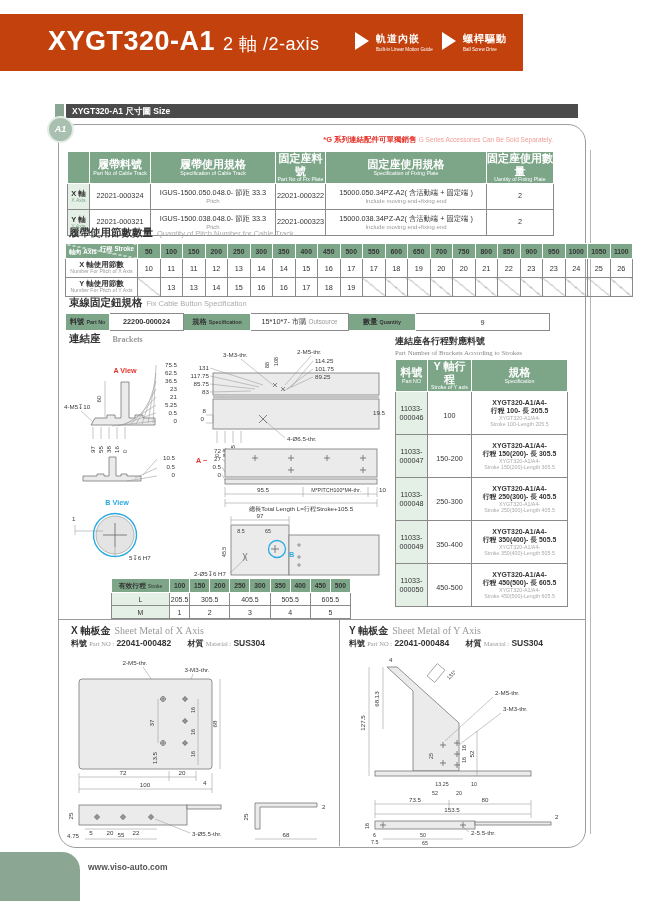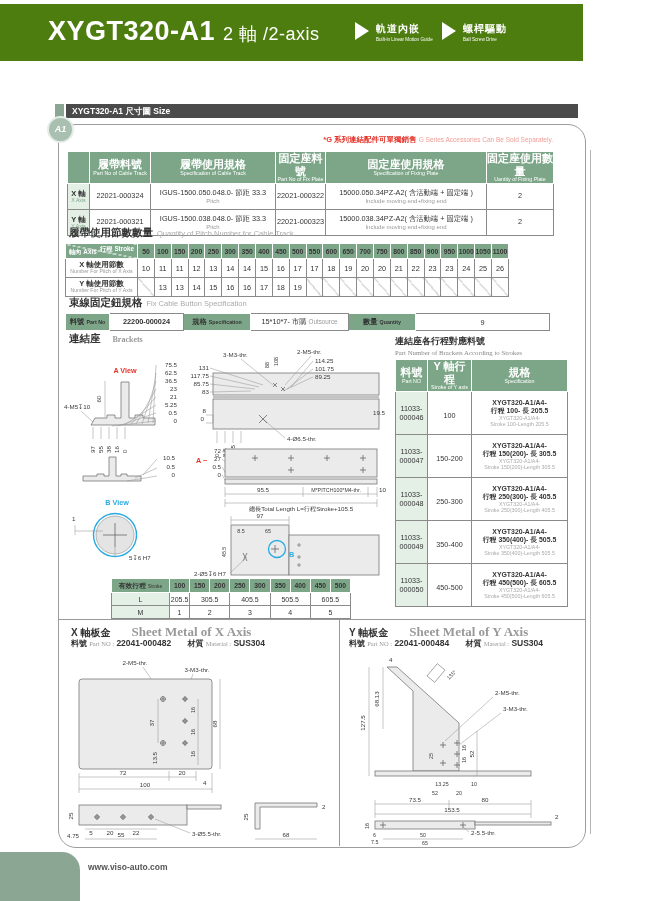--- a/index.html
+++ b/index.html
@@ -1,20 +1,20 @@
 <!DOCTYPE html>
 <html><head>
 <meta charset="utf-8">
 <style>
   html,body{margin:0;padding:0;background:#fff;}
   body{font-family:"Liberation Sans",sans-serif;-webkit-font-smoothing:antialiased;}
   #page{position:relative;width:650px;height:901px;background:#fff;overflow:hidden;}
 
   
-  .hdr{position:absolute;left:0;top:4px;width:583px;height:57px;background:#4d7c0f;}
+  .hdr{position:absolute;left:0;top:14px;width:523px;height:57px;background:#c2410c;}
   .hdr-title{position:absolute;left:48px;top:12px;color:#fff;font-size:27px;font-weight:bold;letter-spacing:.5px;}
   .hdr-sub{font-size:18px;font-weight:normal;margin-left:8px;}
   .feat{position:absolute;top:14px;color:#fff;}
   .feat .zh{font-size:10px;font-weight:bold;letter-spacing:1px;}
   .feat .en{font-size:4.6px;display:block;margin-top:1px;}
   .tri{position:absolute;top:18px;width:0;height:0;border-top:9px solid transparent;border-bottom:9px solid transparent;border-left:14px solid #fff;}
 
   
   .secbar{position:absolute;left:66px;top:104px;width:506px;height:14px;background:#4b4b4b;color:#fff;font-size:8.5px;font-weight:bold;line-height:14px;padding-left:6px;}
   .secsq{position:absolute;left:55px;top:104px;width:9px;height:14px;background:#8ba794;}
@@ -38,21 +38,21 @@
   .h-en{font-size:5.3px;display:block;line-height:1.1;transform-origin:center;}
   .c-main{font-size:7.3px;color:#333;display:block;line-height:1.2;}
   .c-sub{font-size:6px;color:#999;display:block;line-height:1.1;}
   .axis-zh{font-size:7.5px;font-weight:bold;color:#333;display:block;line-height:1.05;}
   .axis-en{font-size:5.2px;color:#7da689;display:block;line-height:1;}
 
   .tbl1{position:absolute;left:8px;top:26px;width:486px;}
   .tbl1 td{height:25px;}
   .tbl1 tr.hd td{height:23px;}
 
-  .pitch{position:absolute;left:6px;top:118px;width:444px;}
+  .pitch{position:absolute;left:6px;top:118px;width:568px;}
   .pitch td{font-size:7.3px;color:#333;height:18px;}
   .pitch tr.hd td{height:14px;font-size:6.8px;font-weight:bold;}
   .corner{position:relative;background:linear-gradient(to top right,#7da689 48.8%,#fff 48.8%,#fff 51.2%,#7da689 51.2%);border:1px solid #fff;}
   .corner .tr{position:absolute;right:3px;top:1px;color:#fff;font-size:6.3px;font-weight:bold;}
   .corner .bl{position:absolute;left:3px;bottom:1px;color:#fff;font-size:6.3px;font-weight:bold;}
   .diag{background-image:linear-gradient(to top right,transparent 48.6%,#b0b0b0 48.6%,#b0b0b0 51.4%,transparent 51.4%);}
   .rowlab .axis-en{color:#999;}
 
   .tbl3{position:absolute;left:6px;top:188px;width:484px;}
   .tbl3 td{height:16px;font-size:7.3px;color:#333;}
@@ -72,21 +72,21 @@
 
   .stroketbl{position:absolute;left:52px;top:453px;width:240px;}
   .stroketbl td{height:12px;font-size:7px;color:#333;}
   .stroketbl tr.hd td{height:13px;font-weight:bold;font-size:6.8px;}
   .stroketbl .gh .h-en{display:inline;font-size:5px;font-weight:normal;}
 
   .hdiv{position:absolute;left:0;top:494px;width:100%;border-top:1px solid #999;}
   .vdiv{position:absolute;left:280px;top:494px;height:227px;border-left:1px solid #999;}
 
   .sheet-h{position:absolute;font-size:10px;font-weight:bold;color:#333;white-space:nowrap;}
-  .sheet-h .enserif{font-family:"Liberation Serif",serif;font-size:13px;font-weight:bold;color:#999;margin-left:21px;}
+  .sheet-h .enserif{font-family:"Liberation Serif",serif;font-size:10px;font-weight:normal;color:#999;margin-left:4px;}
   .partline{position:absolute;font-size:8px;color:#333;white-space:nowrap;}
   .partline .zh{font-weight:bold;}
   .partline .ens{font-family:"Liberation Serif",serif;font-size:6.5px;color:#999;}
   .partline .val{font-weight:bold;font-size:8.5px;margin-right:14px;}
 
   
   svg{position:absolute;overflow:visible;}
   svg text{font-family:"Liberation Sans",sans-serif;font-size:6.2px;fill:#3a3a3a;}
   svg .sm{font-size:5.3px;}
   svg .red{fill:#e5332a;font-weight:bold;font-size:7.2px;}

